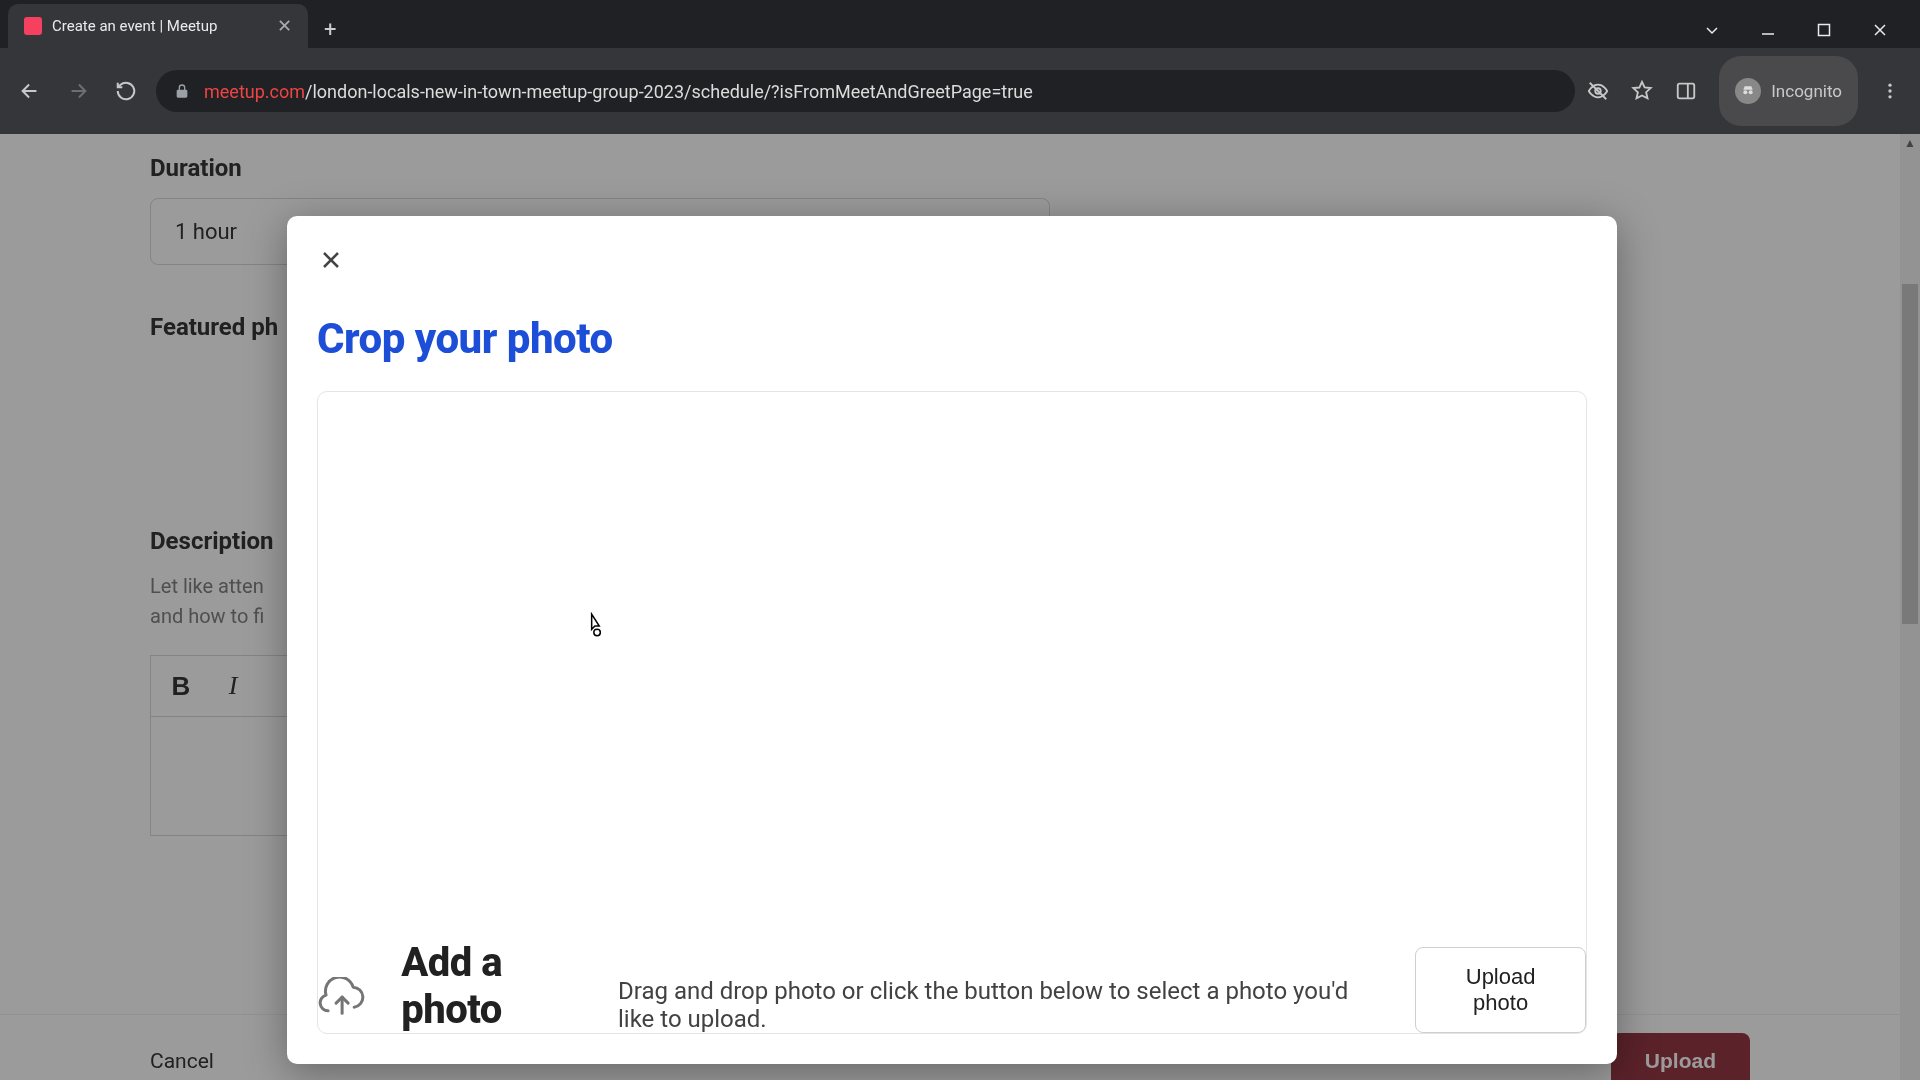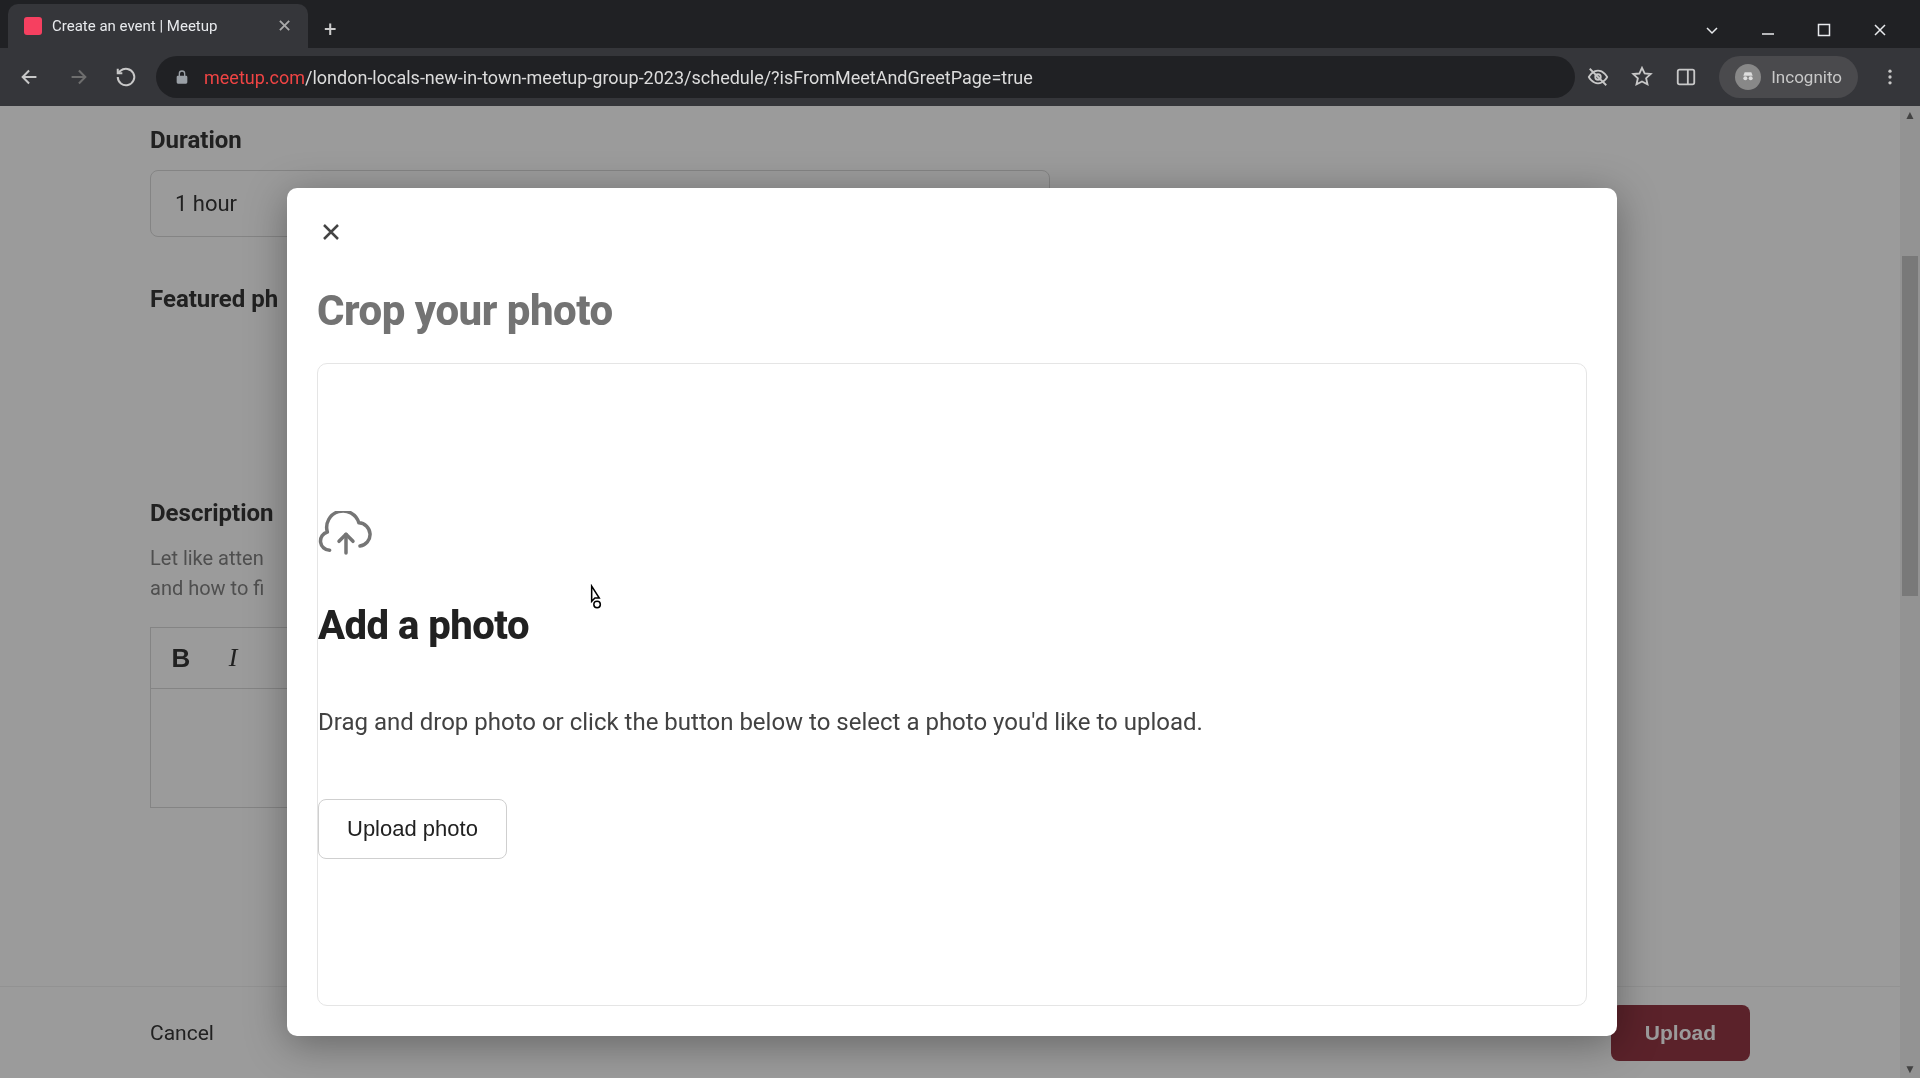--- a/index.html
+++ b/index.html
@@ -80,21 +80,21 @@
 }
 .lock-icon { color: #9aa0a6; }
 .url { color: #dcdcdc; font-size: 18px; }
 .url .domain { color: #ef4444; }
 .addr-right { display: flex; align-items: center; gap: 22px; padding-right: 8px; }
 .addr-right span, .addr-right .icon { color: #c8c8c8; cursor: pointer; }
 .incognito-badge {
   display: flex; align-items: center; gap: 10px;
   background: #4a4a4d;
   border-radius: 22px;
-  padding: 8px 16px;
+  padding: 22px 16px;
   color: #e8eaed;
   font-size: 17px;
   justify-content: flex-end;
 }
 .incognito-icon {
   width: 26px; height: 26px;
   background: #888; border-radius: 50%;
   display:flex;align-items:center;justify-content:center;
 }
 
@@ -226,32 +226,32 @@
 .modal-close {
   width: 28px; height: 28px;
   color: #444;
   cursor: pointer;
   display: flex; align-items: center; justify-content: center;
 }
 .modal-close svg { width: 24px; height: 24px; stroke: currentColor; stroke-width: 2.5; }
 .modal-title {
   font-size: 42px;
   font-weight: 800;
-  color: #737373;
+  color: #1d4ed8;
   margin-top: 40px;
   margin-bottom: 28px;
   letter-spacing: -0.5px;
 }
 .drop-zone {
   flex: 1;
   border: 1px solid #e5e5e5;
   border-radius: 10px;
   display: flex;
-  flex-direction: column;
-  align-items: flex-start;
+  flex-direction: row;
+  align-items: flex-end;
   justify-content: center;
   gap: 35px;
 }
 .cloud-icon {
   width: 56px; height: 56px;
   color: #757575;
 }
 .dz-title {
   font-size: 40px;
   font-weight: 800;

